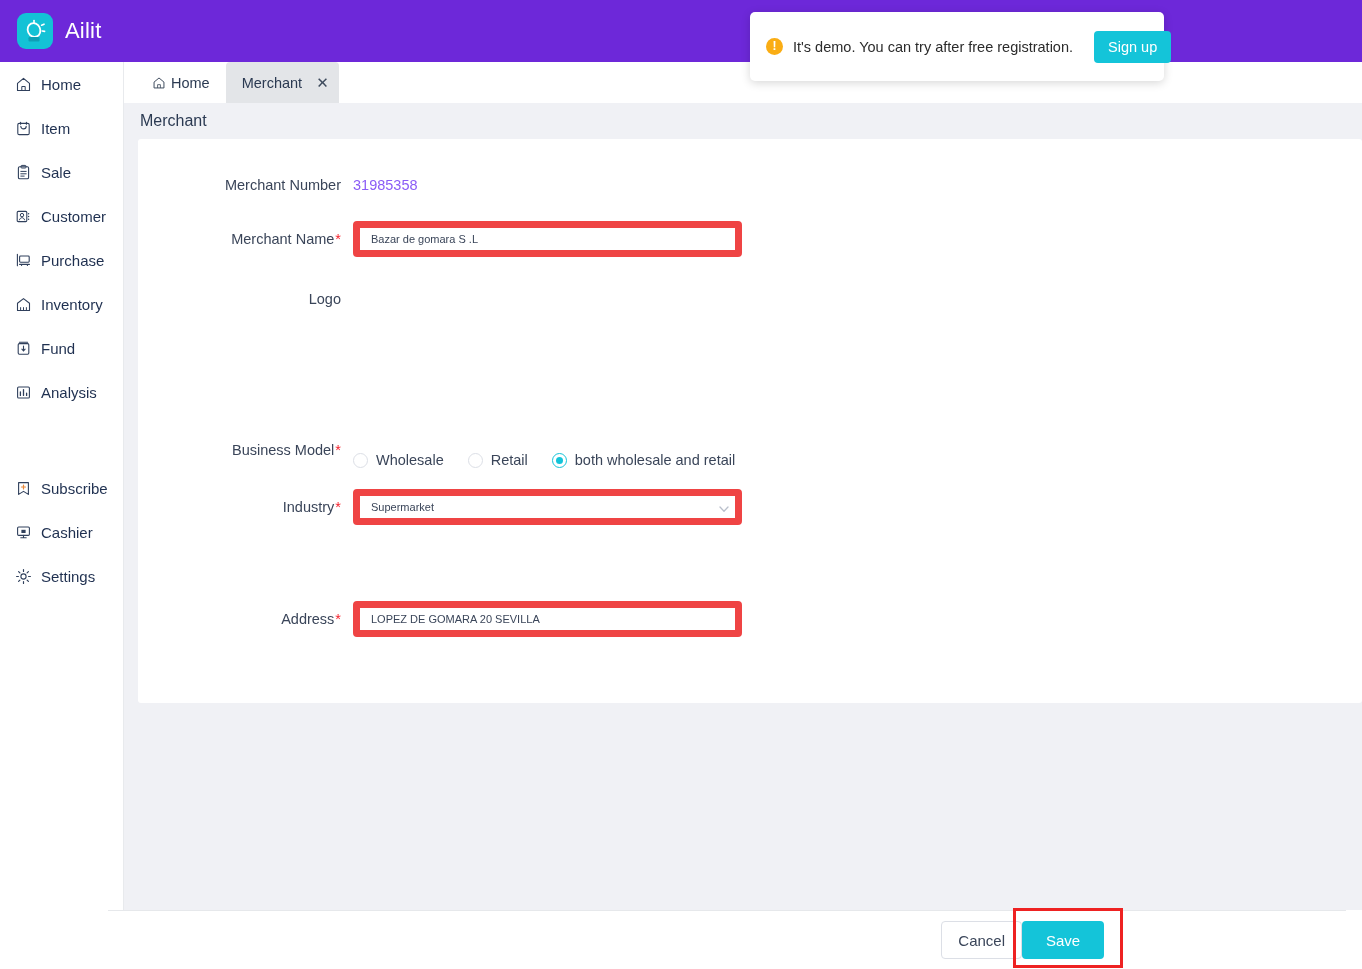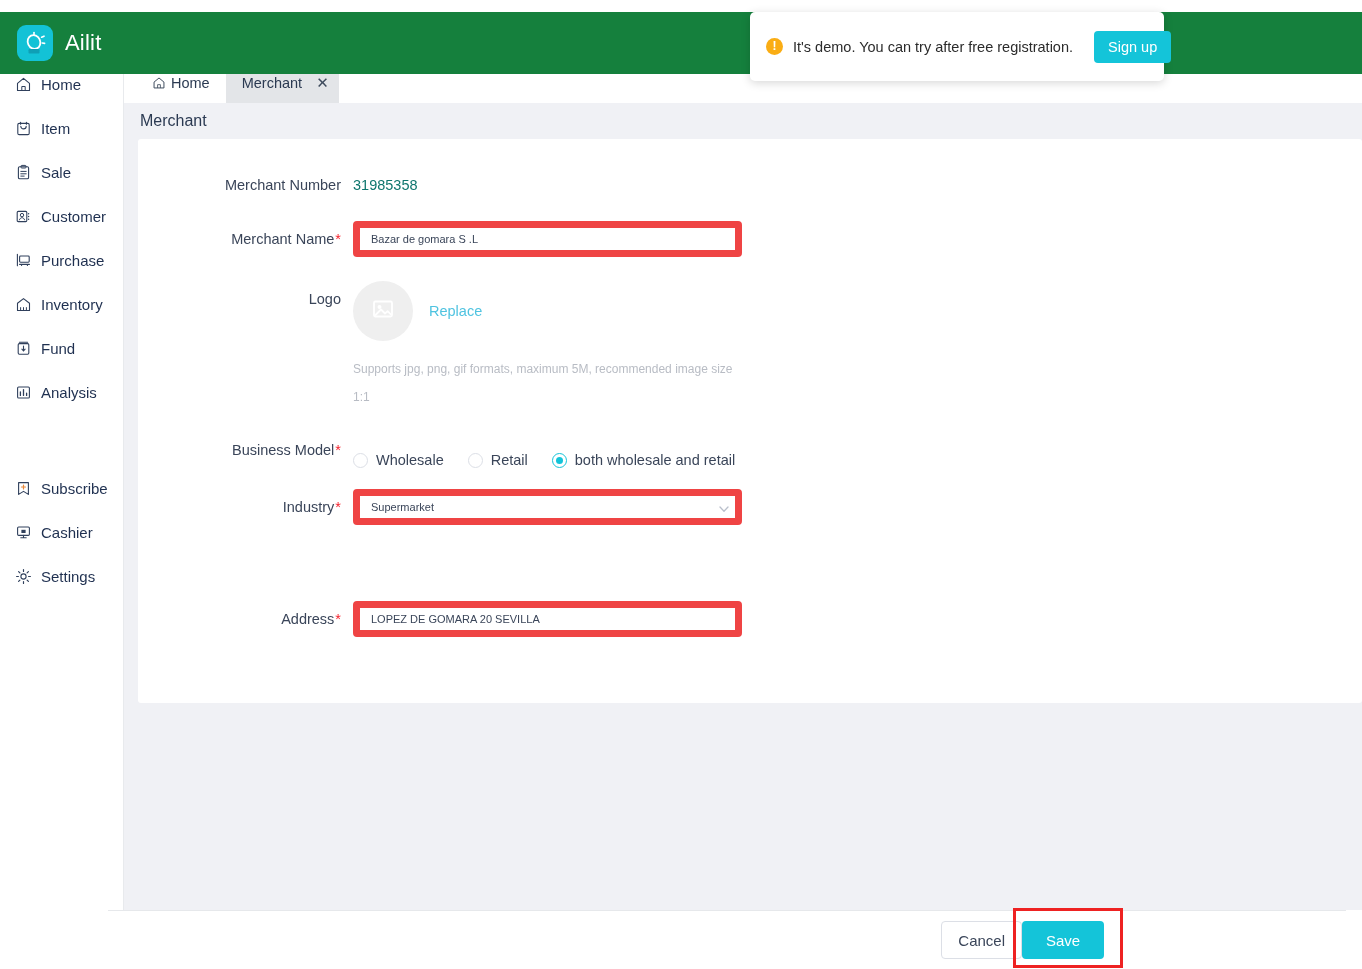--- a/index.html
+++ b/index.html
@@ -7,23 +7,23 @@
     margin: 0; padding: 0;
     width: 1362px; height: 969px;
     overflow: hidden;
     background: #ffffff;
     font-family: "Liberation Sans", sans-serif;
     -webkit-font-smoothing: antialiased;
   }
 
   
   .topbar {
-    position: absolute; left: 0; top: 12px;
+    position: absolute; left: 0; top: 0;
     width: 1362px; height: 62px;
-    background: #15803d;
+    background: #6d28d9;
     display: flex; align-items: center;
     z-index: 5;
   }
   .brand-logo {
     width: 36px; height: 36px; margin-left: 17px;
     border-radius: 9px;
     background: #13c2d6;
     position: relative;
     display: flex; align-items: center; justify-content: center;
   }
@@ -140,21 +140,21 @@
     position: absolute; display: flex; align-items: flex-start;
   }
   .flabel {
     width: 189px; text-align: right;
     font-size: 14.5px; color: #3a4559;
     padding-right: 12px; line-height: 36px;
     white-space: nowrap;
   }
   .req { color: #f5222d; margin-left: 1px; }
   .fval {
-    font-size: 14.5px; color: #0f766e; line-height: 36px;
+    font-size: 14.5px; color: #8b5cf6; line-height: 36px;
   }
   .finput {
     width: 389px; height: 36px;
     border: 7px solid #ef4444; border-radius: 4px;
     background: #ffffff;
     font-size: 11px; color: #3a4559;
     font-family: inherit;
     padding: 0 11px;
     outline: none;
   }
@@ -414,35 +414,20 @@
     <div class="fval">31985358</div>
   </div>
 
   <div class="frow" style="left:26px; top:82px;">
     <div class="flabel"><span>Merchant Name</span><span class="req">*</span></div>
     <input class="finput" type="text" value="Bazar de gomara S .L" style="">
   </div>
 
   <div class="frow" style="left:26px; top:142px;">
     <div class="flabel">Logo</div>
-    <div>
-      <div style="display:flex; align-items:center;">
-        <div class="logo-circle">
-          <span>
-            <svg width="30" height="30" viewBox="0 0 30 30">
-                <rect x="6" y="7.5" width="18" height="15" rx="1.4" fill="none" stroke="#ffffff" stroke-width="1.8"></rect>
-                <circle cx="11.5" cy="13" r="2" fill="#ffffff"></circle>
-                <path d="M7.5 21 13 15.5l4 4 2.6-2.4 3.2 3.3" fill="none" stroke="#ffffff" stroke-width="1.8" stroke-linejoin="round" stroke-linecap="round"></path>
-              </svg>
-          </span>
-        </div>
-        <span class="replace-link">Replace</span>
-      </div>
-      <div class="logo-hint">Supports jpg, png, gif formats, maximum 5M, recommended image size 1:1</div>
-    </div>
   </div>
 
   <div class="frow" style="left:26px; top:293px;">
     <div class="flabel"><span>Business Model</span><span class="req">*</span></div>
     <div class="radio-group">
       <label class="radio-opt">
         <span class="radio-dot"></span>
         <span class="radio-label">Wholesale</span>
       </label>
       <label class="radio-opt">

